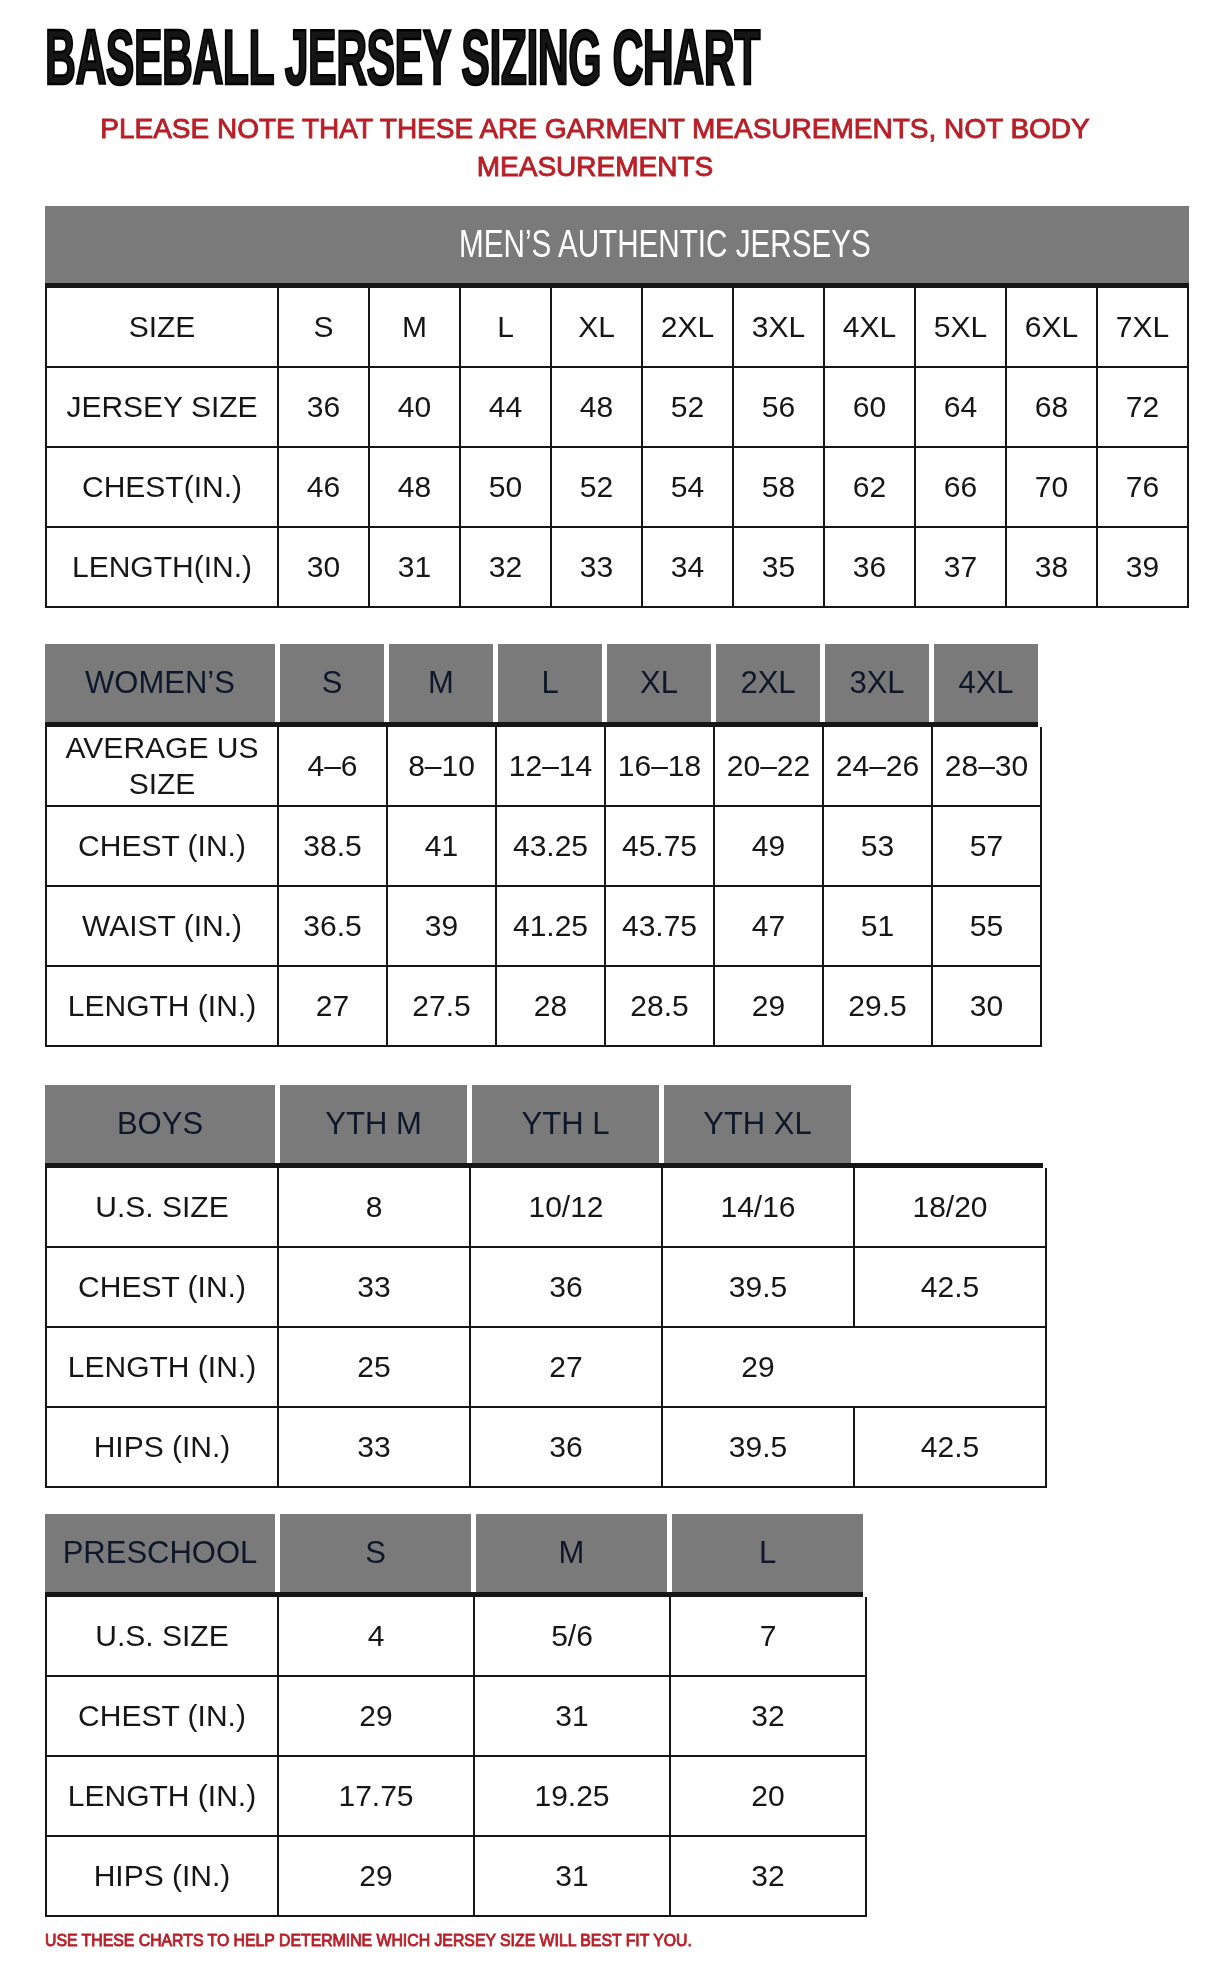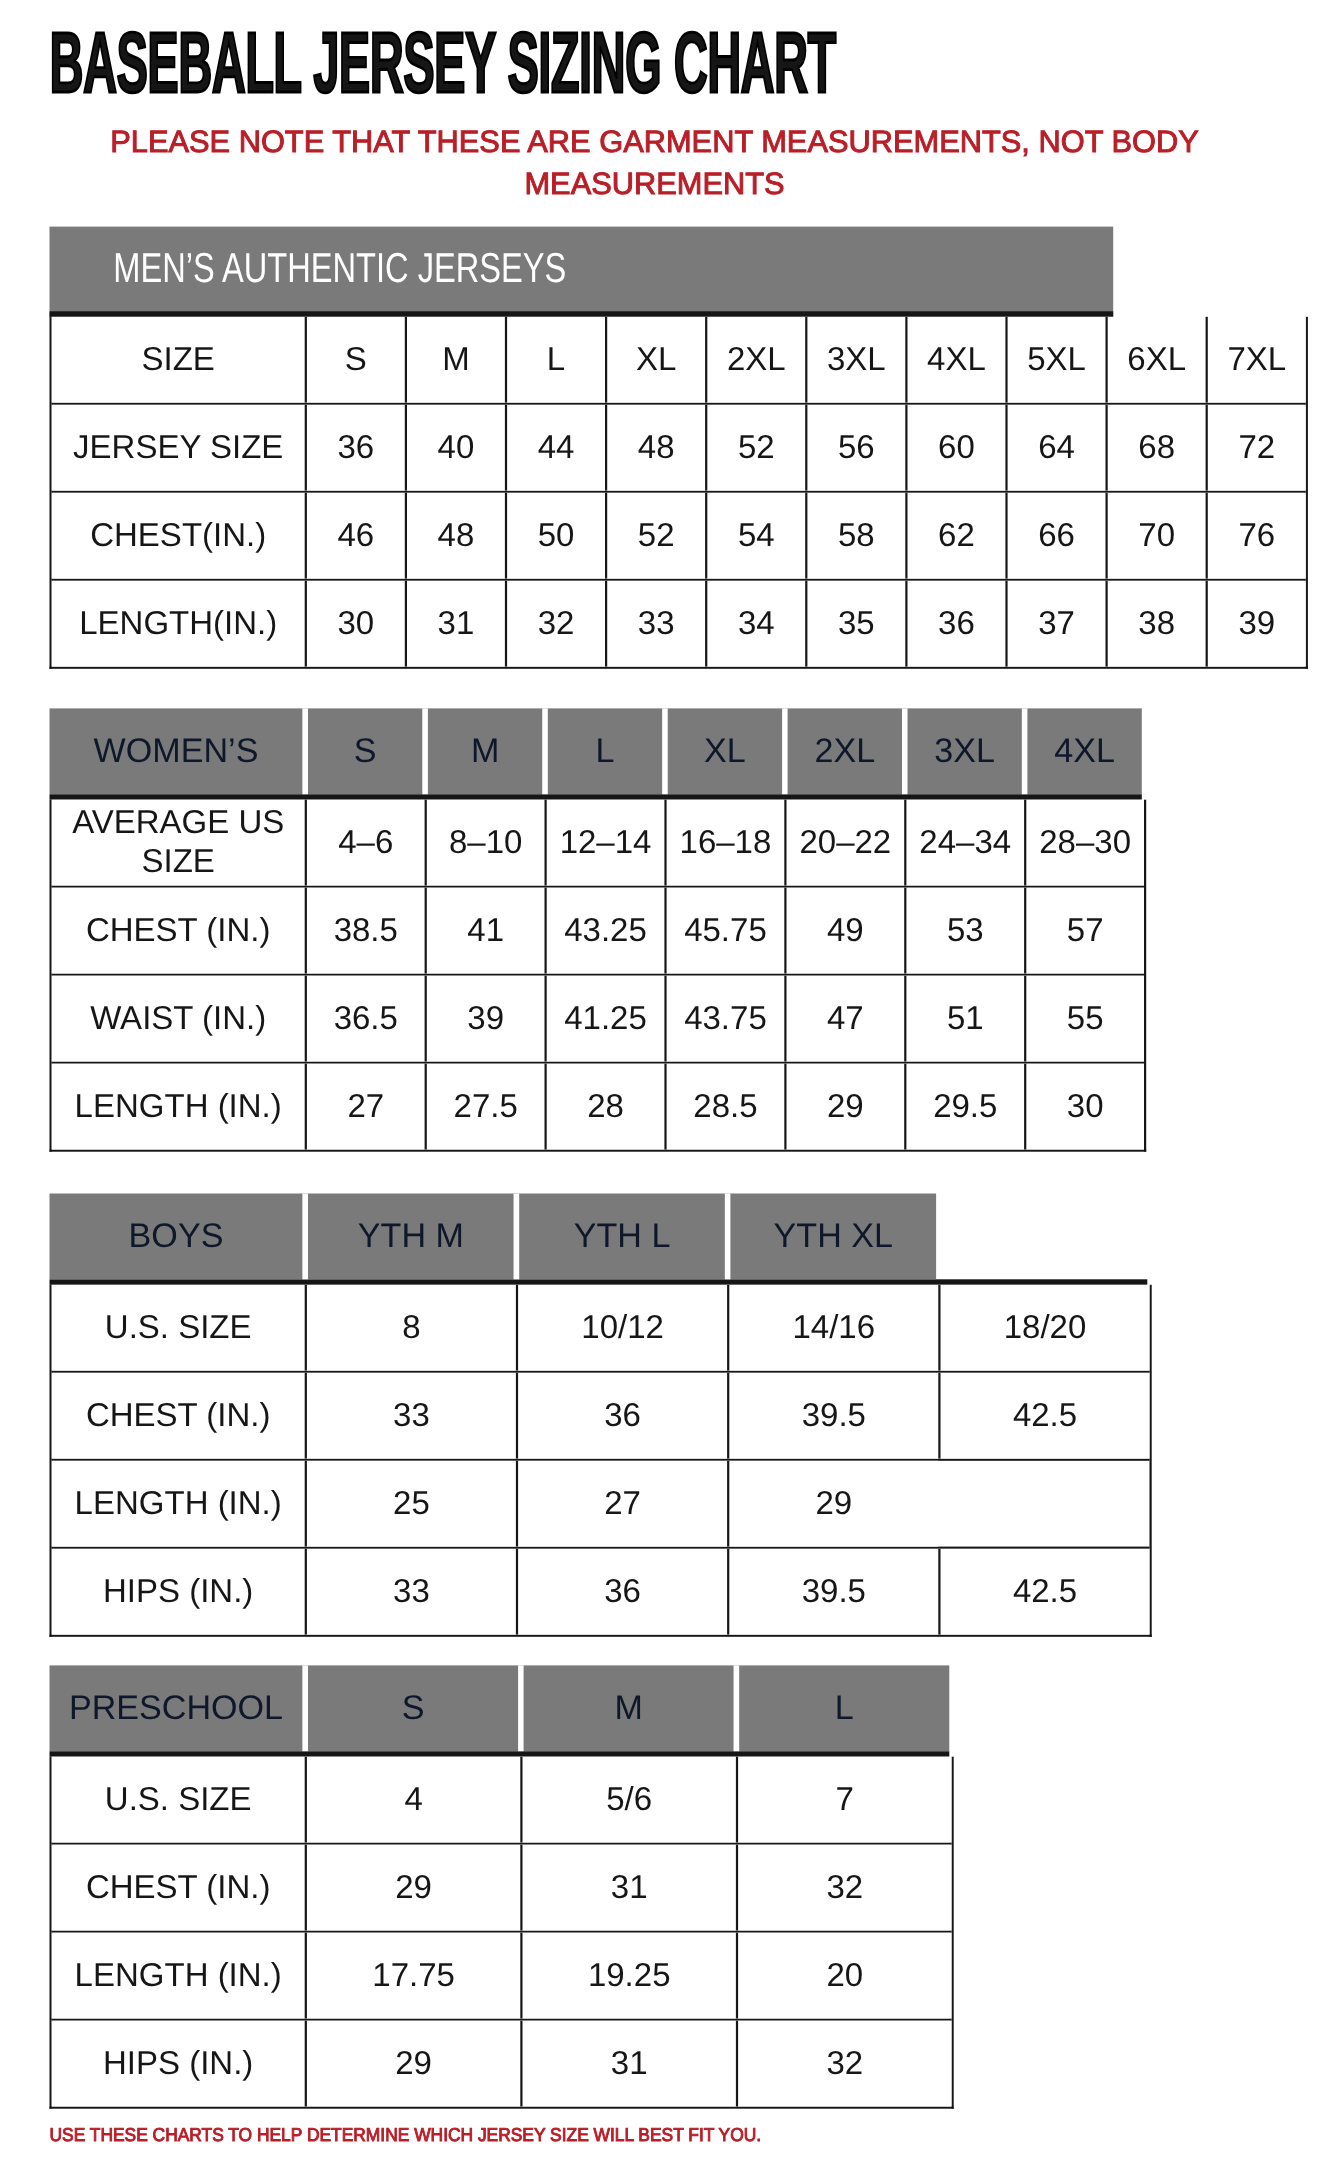--- a/index.html
+++ b/index.html
@@ -42,30 +42,30 @@
     margin: 16px 0 0 0;
     text-align: center;
   }
   .table-wrap { width: fit-content; }
   .table-wrap.mens { margin-top: 20px; }
   .table-wrap.womens { margin-top: 36px; }
   .table-wrap.boys { margin-top: 38px; }
   .table-wrap.preschool { margin-top: 26px; }
 
   .banner {
-    width: 967px;
+    width: 1144px;
     height: 82px;
     box-sizing: border-box;
     background: var(--gray);
     border-bottom: 5px solid var(--border);
     color: #fff;
     font-size: 38px;
     display: flex;
     align-items: center;
-    justify-content: flex-start;
+    justify-content: flex-end;
     padding-right: 260px;
   }
   .banner .condensed-lite {
     display: inline-block;
     transform: scaleX(0.78);
     white-space: nowrap;
   }
 
   .tbl { width: fit-content; }
   .hrow {
@@ -207,21 +207,21 @@
           <div class="hcell">4XL</div>
         </div>
         <div class="tbody">
           <div class="brow">
             <div class="bcell label">AVERAGE US SIZE</div>
             <div class="bcell">4–6</div>
             <div class="bcell">8–10</div>
             <div class="bcell">12–14</div>
             <div class="bcell">16–18</div>
             <div class="bcell">20–22</div>
-            <div class="bcell">24–34</div>
+            <div class="bcell">24–26</div>
             <div class="bcell">28–30</div>
           </div>
           <div class="brow">
             <div class="bcell label">CHEST (IN.)</div>
             <div class="bcell">38.5</div>
             <div class="bcell">41</div>
             <div class="bcell">43.25</div>
             <div class="bcell">45.75</div>
             <div class="bcell">49</div>
             <div class="bcell">53</div>

